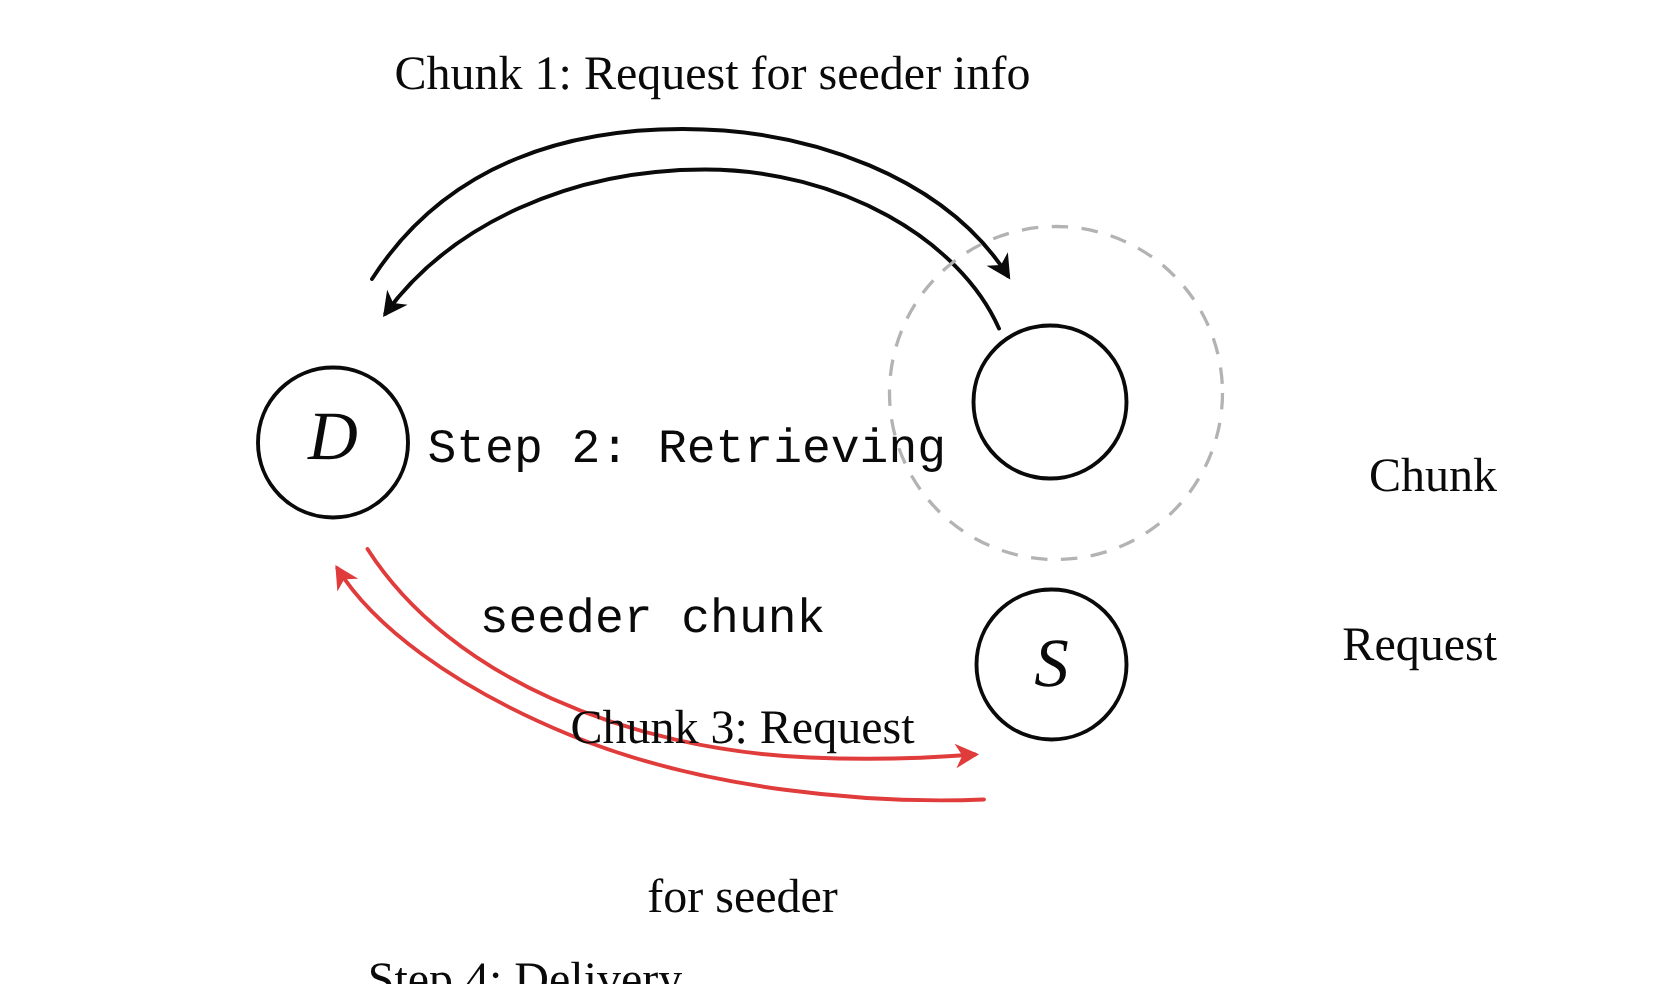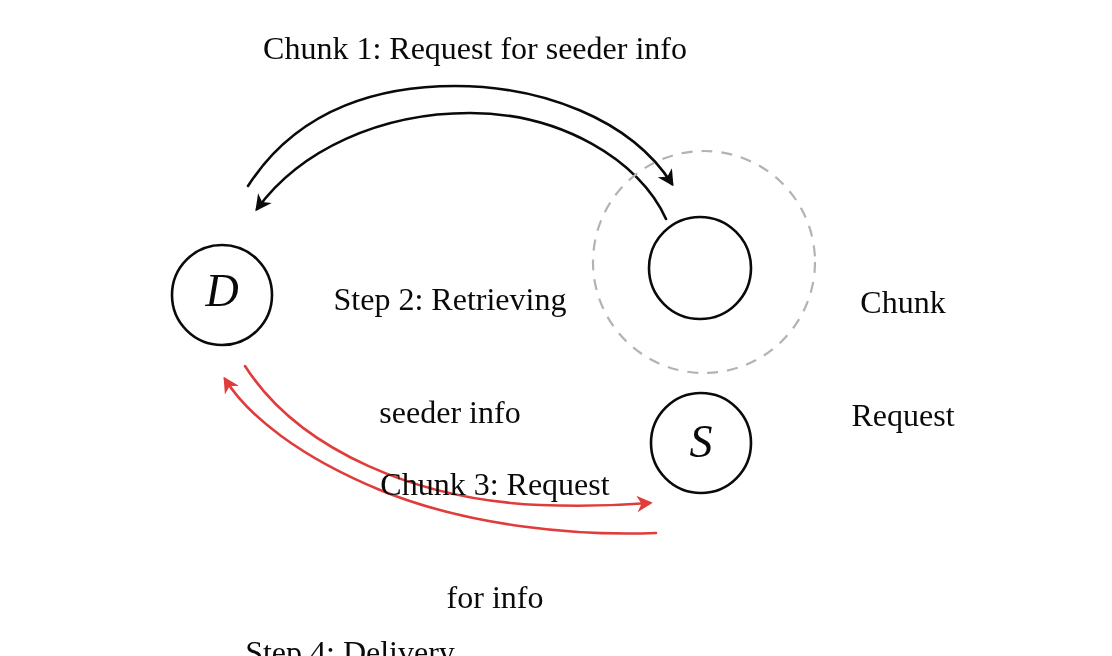--- a/index.html
+++ b/index.html
@@ -78,33 +78,33 @@
 
     <path d="M 656,533 C 580,536 470,527 380,490 C 300,457 248,416 225,379" fill="none" stroke="#e03c3c" stroke-width="2.6" stroke-linecap="round" marker-end="url(#arrow-red)"></path>
   </svg>
 
   <div class="node-letter" style="left:192px; top:268px; width:60px;">D</div>
 
   <div class="node-letter" style="left:671px; top:419px; width:60px;">S</div>
 
   <div class="label" style="left:175px; top:30px; width:600px;">Chunk 1: Request for seeder info</div>
 
-  <div class="label" style="left:300px; top:205px; width:300px;">
+  <div class="label" style="left:285px; top:205px; width:300px;font-family:Liberation Mono, monospace;">
     <div>Step 2: Retrieving</div>
-    <div>seeder info</div>
+    <div>seeder chunk</div>
   </div>
 
-  <div class="label" style="left:808px; top:208px; width:190px;">
+  <div class="label" style="left:808px; top:222px; width:190px;text-align:right;">
     <div>Chunk</div>
     <div>Request</div>
   </div>
 
   <div class="label" style="left:345px; top:390px; width:300px;">
     <div>Chunk 3: Request</div>
-    <div>for info</div>
+    <div>for seeder</div>
   </div>
 
   <div class="label" style="left:195px; top:558px; width:310px;">
     <div>Step 4: Delivery</div>
     
   </div>
 
 </div>
 
 </body></html>

